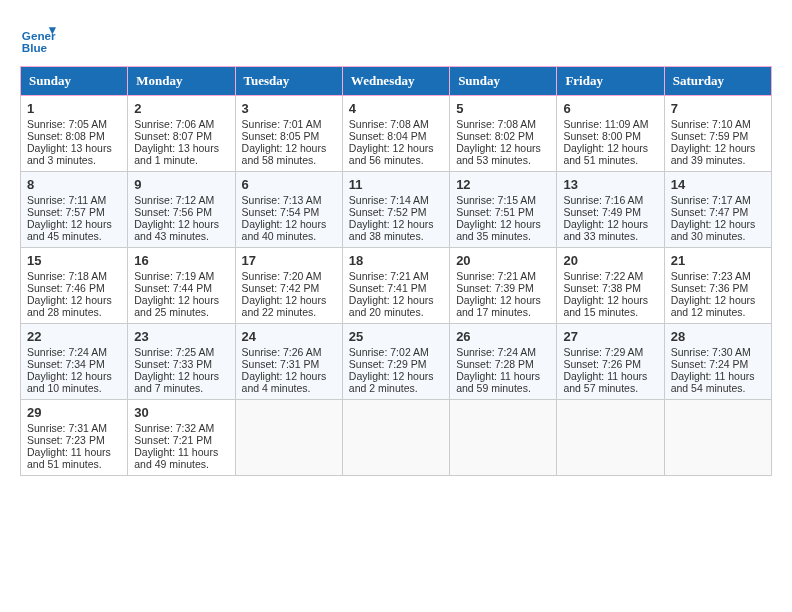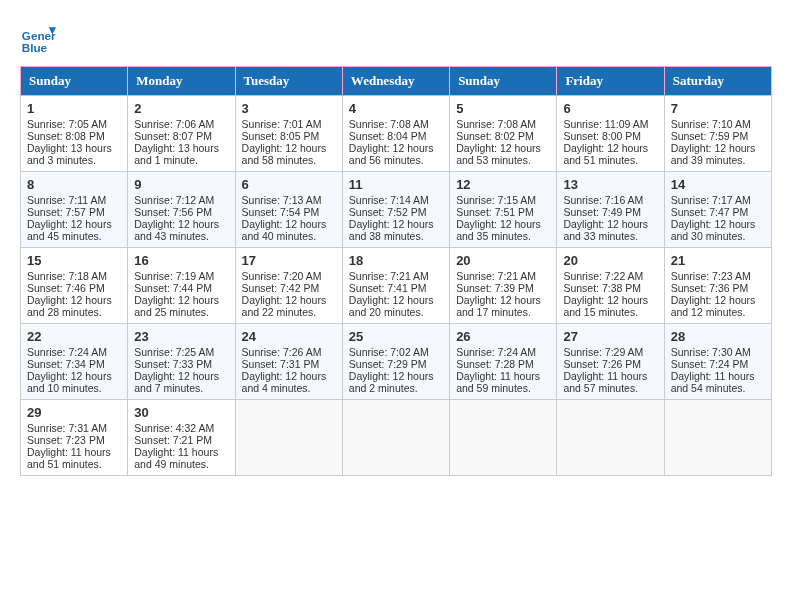--- a/index.html
+++ b/index.html
@@ -316,21 +316,21 @@
       <tr>
         <td>
           <span class="day-number">29</span>
           <div>Sunrise: 7:31 AM</div>
           <div>Sunset: 7:23 PM</div>
           <div>Daylight: 11 hours</div>
           <div>and 51 minutes.</div>
         </td>
         <td>
           <span class="day-number">30</span>
-          <div>Sunrise: 4:32 AM</div>
+          <div>Sunrise: 7:32 AM</div>
           <div>Sunset: 7:21 PM</div>
           <div>Daylight: 11 hours</div>
           <div>and 49 minutes.</div>
         </td>
         <td class="empty-cell"></td>
         <td class="empty-cell"></td>
         <td class="empty-cell"></td>
         <td class="empty-cell"></td>
         <td class="empty-cell"></td>
       </tr>

